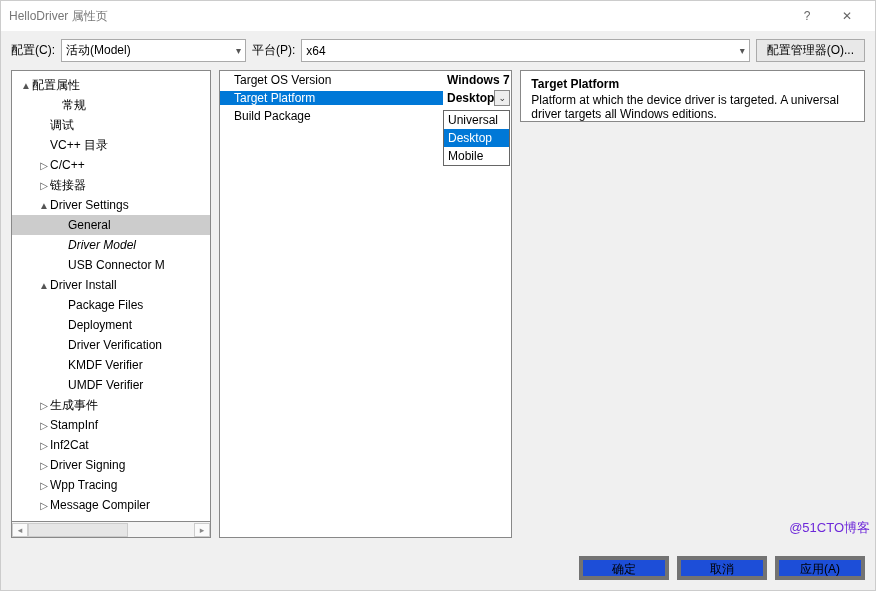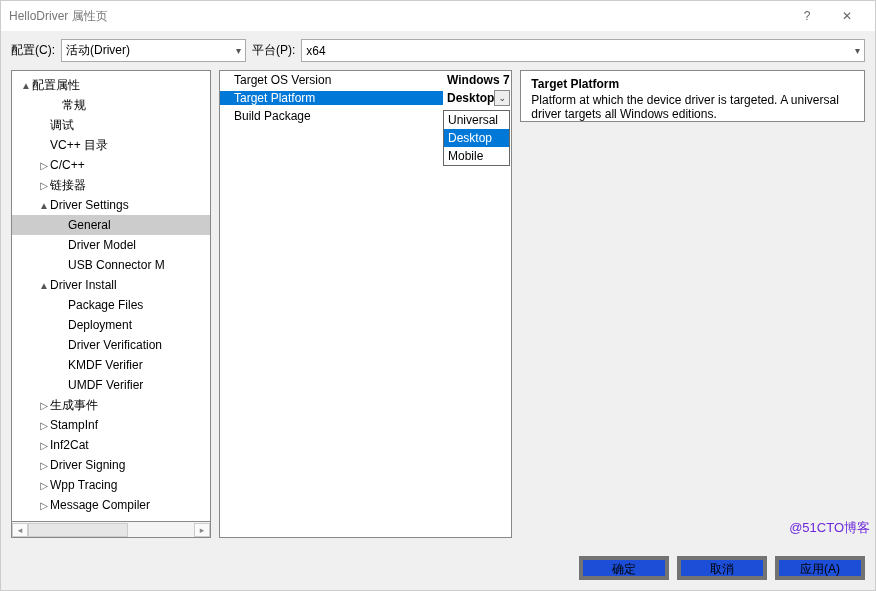--- a/index.html
+++ b/index.html
@@ -48,27 +48,30 @@
 <div class="window">
   <div class="titlebar">
     <span class="title">HelloDriver 属性页</span>
     <span class="btn">?</span>
     <span class="btn">✕</span>
   </div>
 
   <div class="topbar">
     <label>配置(C):</label>
     <div class="combo cfg-combo">
-      <span>活动(Driver)</span>
+      <span>活动(Model)</span>
       <span class="arrow">▾</span>
     </div>
     <label>平台(P):</label>
     <div class="combo plat-combo">
       <span>x64</span>
       <span class="arrow">▾</span>
+    </div>
+    <div class="mgr-btn">
+      <span>配置管理器(O)...</span>
     </div>
   </div>
 
   <div class="body">
     <div class="tree-wrap">
       <div class="tree" id="tree">
           <div class="node" style="padding-left: 8px;">
             <span class="tw">▲</span>
             <span>配置属性</span>
           </div>
@@ -93,21 +96,21 @@
             <span>链接器</span>
           </div>
           <div class="node" style="padding-left: 26px;">
             <span class="tw">▲</span>
             <span>Driver Settings</span>
           </div>
           <div class="node sel" style="padding-left: 44px;">
             <span class="tw"></span>
             <span>General</span>
           </div>
-          <div class="node" style="padding-left: 44px;">
+          <div class="node" style="padding-left: 44px; font-style: italic;">
             <span class="tw"></span>
             <span>Driver Model</span>
           </div>
           <div class="node" style="padding-left: 44px;">
             <span class="tw"></span>
             <span>USB Connector M</span>
           </div>
           <div class="node" style="padding-left: 26px;">
             <span class="tw">▲</span>
             <span>Driver Install</span>

